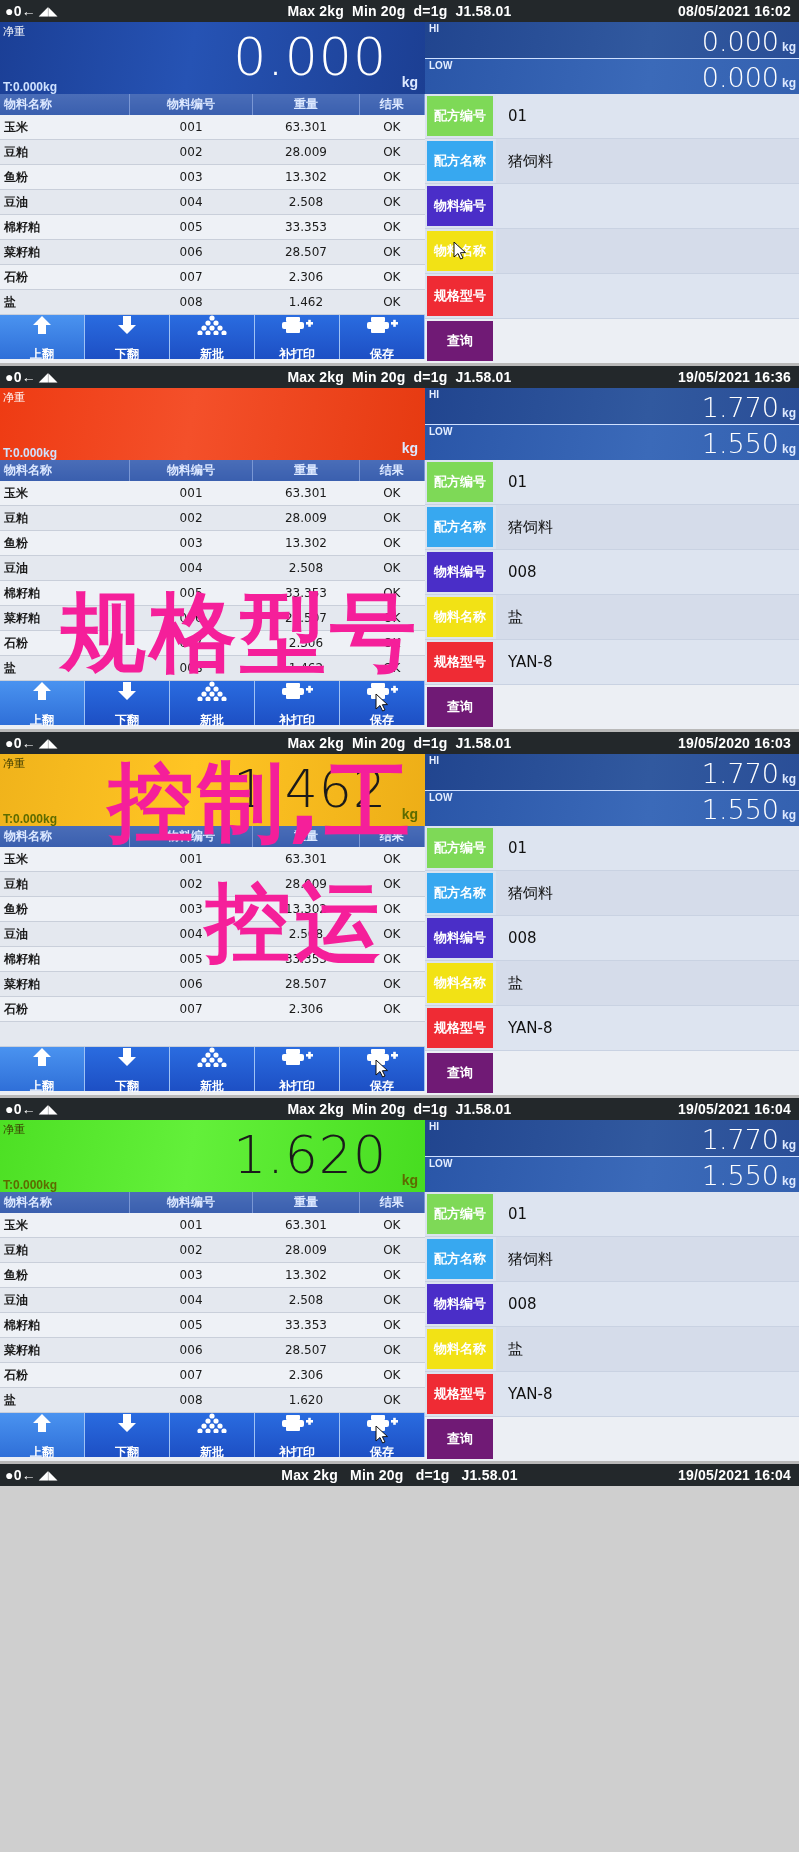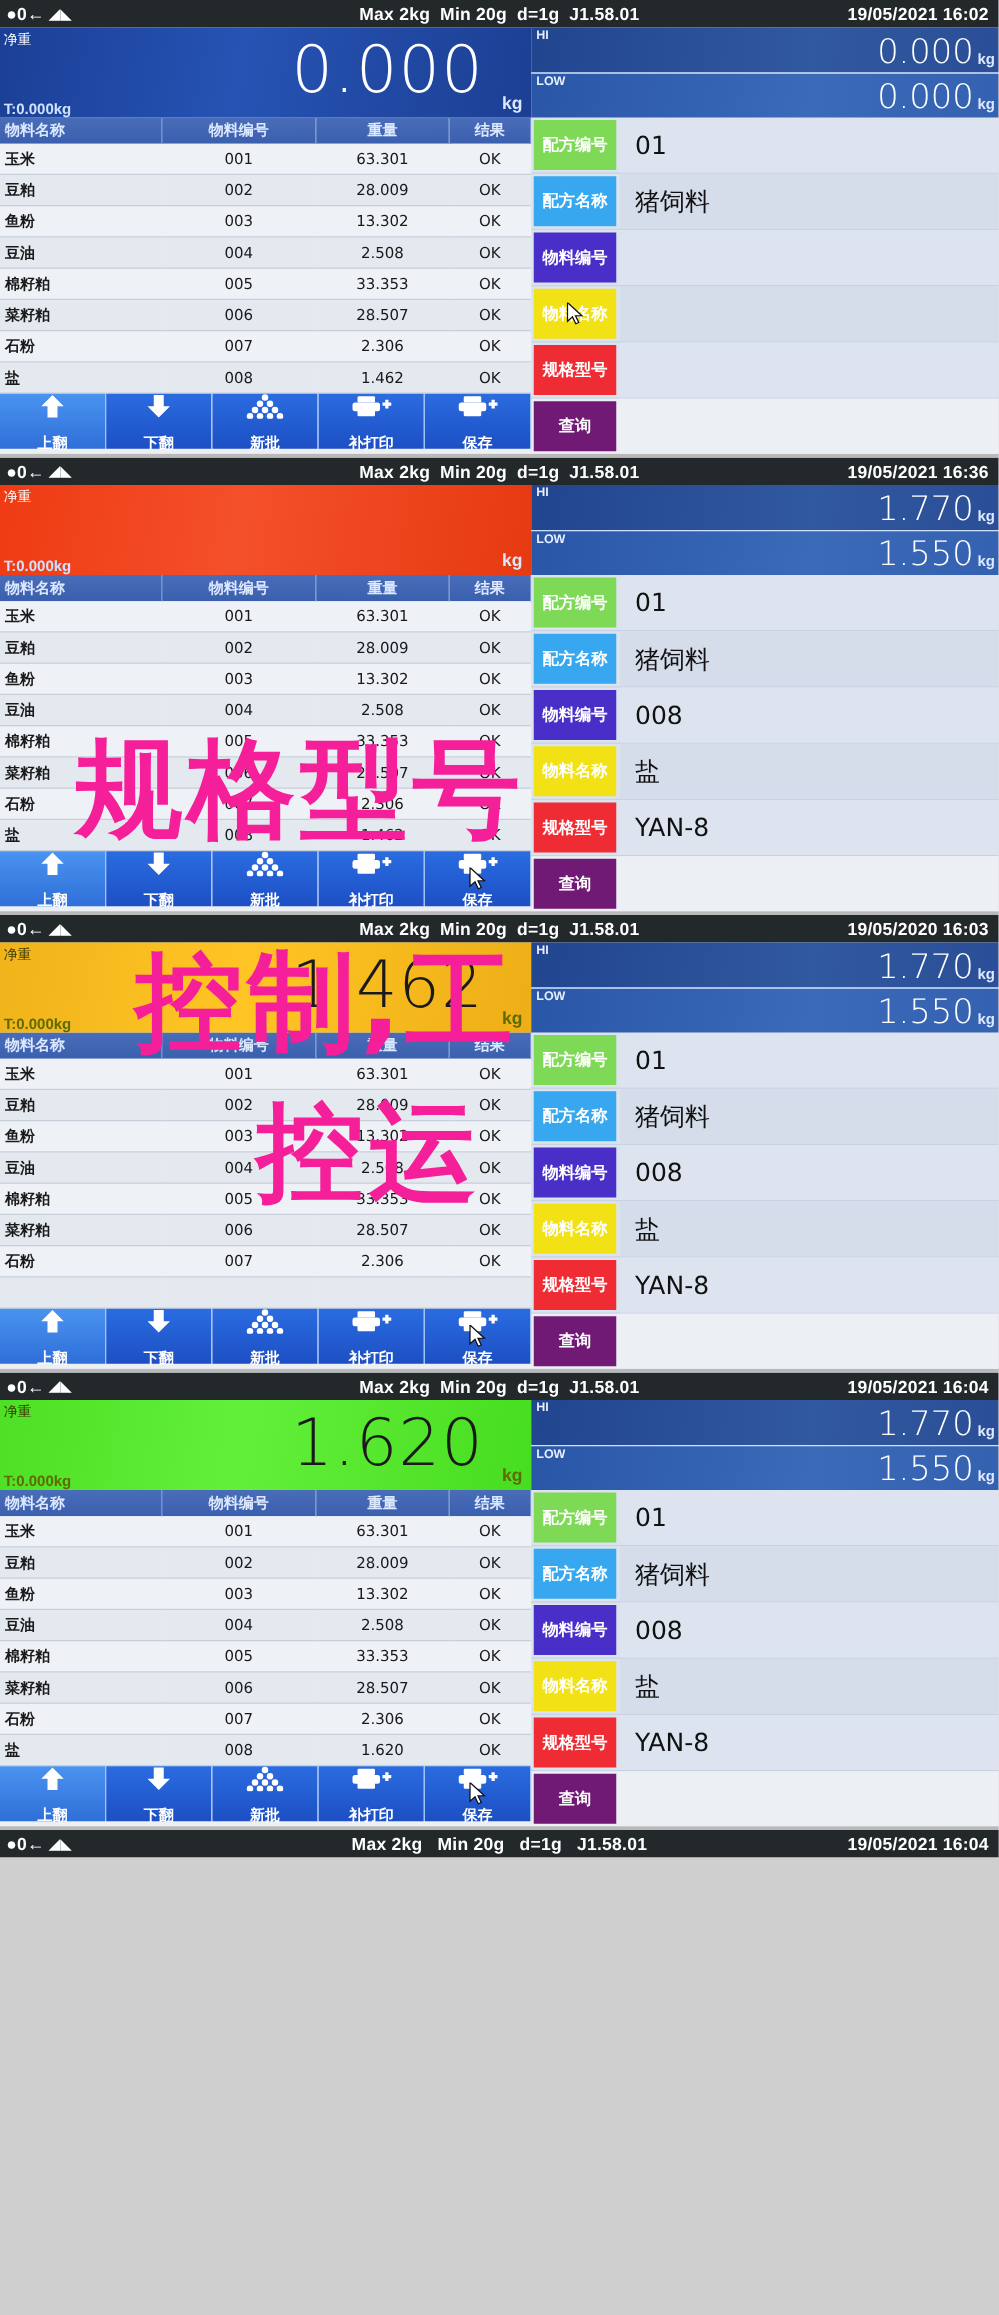--- a/index.html
+++ b/index.html
@@ -53,21 +53,21 @@
   table.mat th:first-child{text-align:left;padding-left:4px;}
   table.mat td{height:22px;font-size:12px;color:#1a1a1a;text-align:center;
                border-bottom:1px solid #c9cfda;background:#eef1f6;font-family:"DejaVu Sans",sans-serif;}
   table.mat tr:nth-child(even) td{background:#e4e8ef;}
   table.mat td.name{text-align:left;padding-left:4px;font-weight:bold;
                     font-family:Liberation Mono, monospace;}
   
   .frow{display:flex;align-items:stretch;height:44px;border-bottom:1px solid #c9d2e2;}
   .ftag{flex:0 0 66px;display:flex;align-items:center;justify-content:center;
         font-size:13px;font-weight:bold;color:#fff;margin:2px 3px 2px 2px;}
-  .fval{flex:1;display:flex;align-items:center;padding-left:12px;font-size:20px;
+  .fval{flex:1;display:flex;align-items:center;padding-left:12px;font-size:15px;
         color:#111;background:#dde4f0;font-family:"DejaVu Sans",sans-serif;}
   .frow:nth-child(even) .fval{background:#d5dcea;}
   
   .toolbar{display:flex;height:44px;}
   .tbtn{flex:1;background:linear-gradient(#2a6ce0,#1d4fc4);border-right:1px solid #9fc2f5;
         display:flex;flex-direction:column;align-items:center;justify-content:center;
         color:#fff;position:relative;gap:12px;}
   .tbtn:first-child{background:linear-gradient(#4a93f0,#2f6fd8);}
   .tbtn .tlabel{font-size:12px;font-weight:bold;line-height:1;margin-top:1px;}
   .tbtn svg{display:block;}
@@ -89,21 +89,21 @@
 
 <div class="page">
   <div id="panels">
       <div class="panel">
         <div class="statusbar">
           <div class="sb-left">
             <span class="sb-zero">●0←</span>
             <span class="sb-arrow">◢◣</span>
           </div>
           <div class="sb-mid"><span>Max 2kg</span><span>Min 20g</span><span>d=1g</span><span>J1.58.01</span></div>
-          <div class="sb-right">19/05/2021  16:02</div>
+          <div class="sb-right">08/05/2021  16:02</div>
         </div>
         <div class="displayrow">
           <div class="bigweight blue">
             <div class="netlabel">净重</div>
             <div class="bignum">0.000</div>
             <div class="bigunit">kg</div>
             <div class="tarelabel">T:0.000kg</div>
           </div>
           <div class="hilow">
             <div class="hl">

